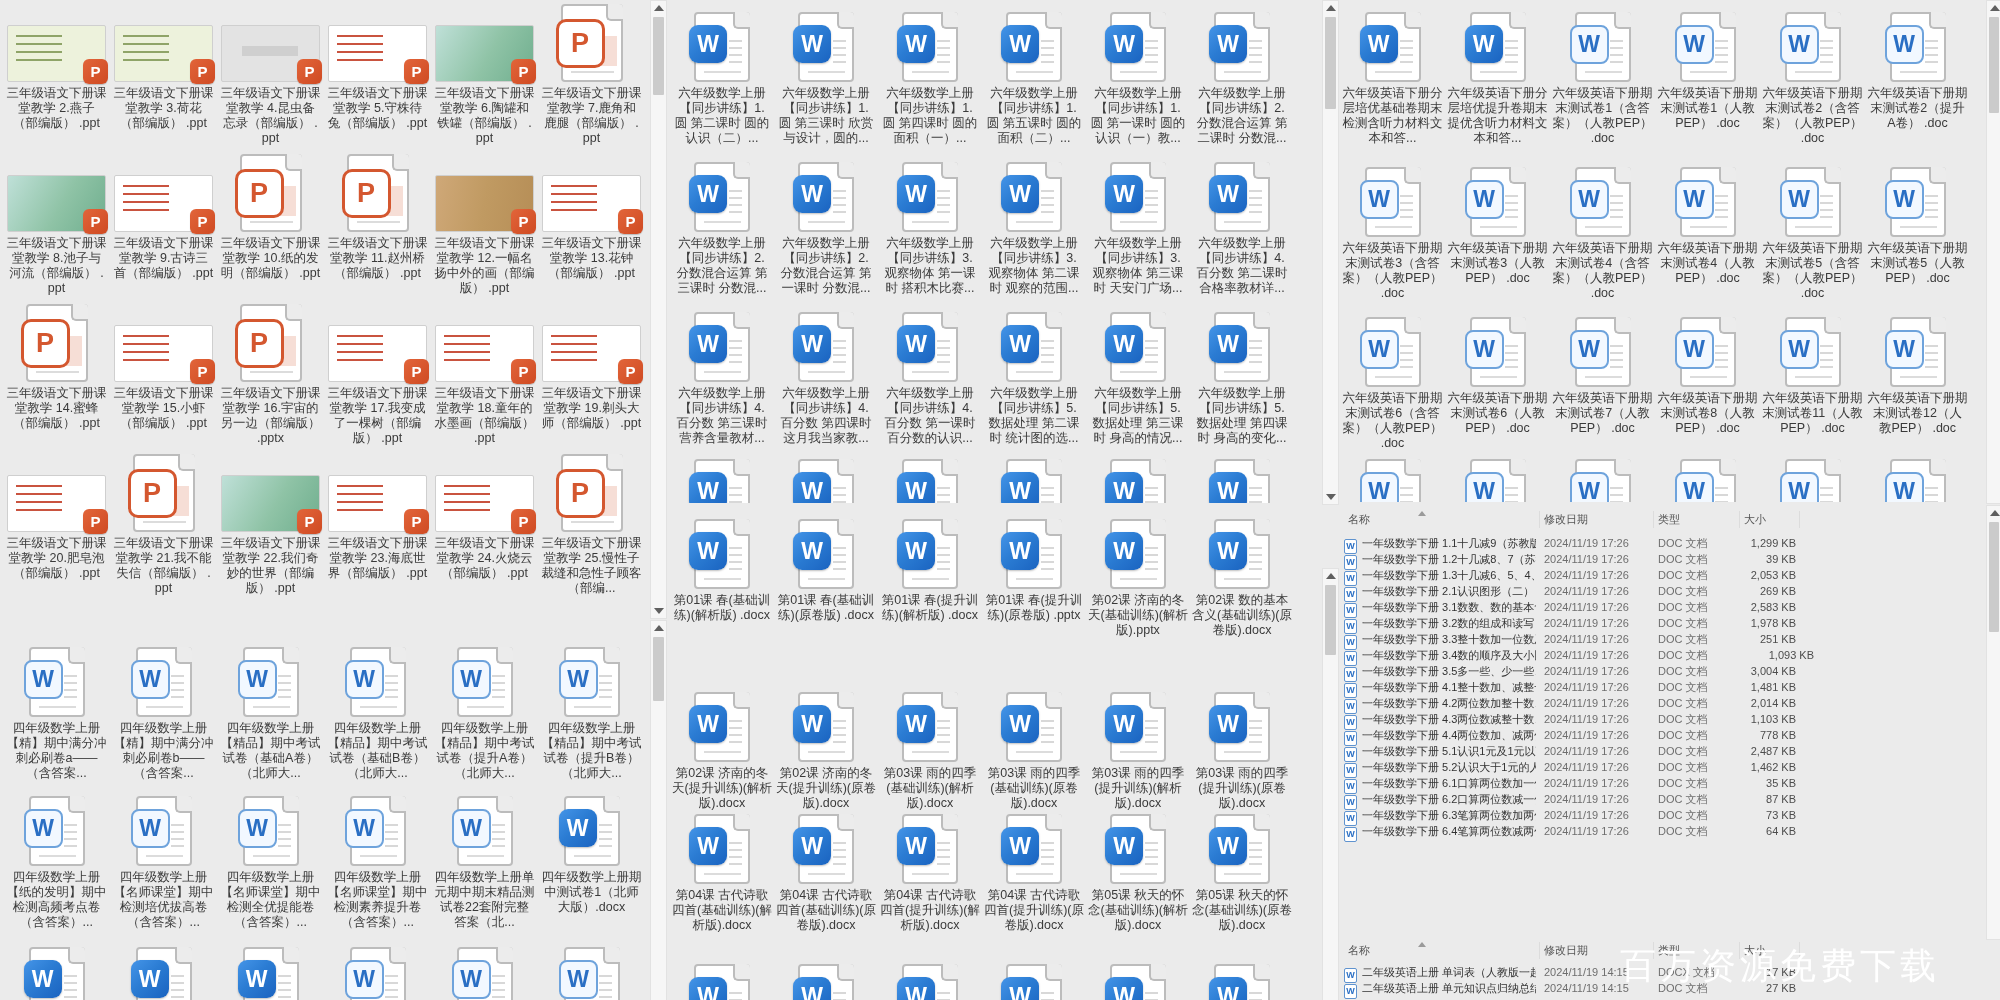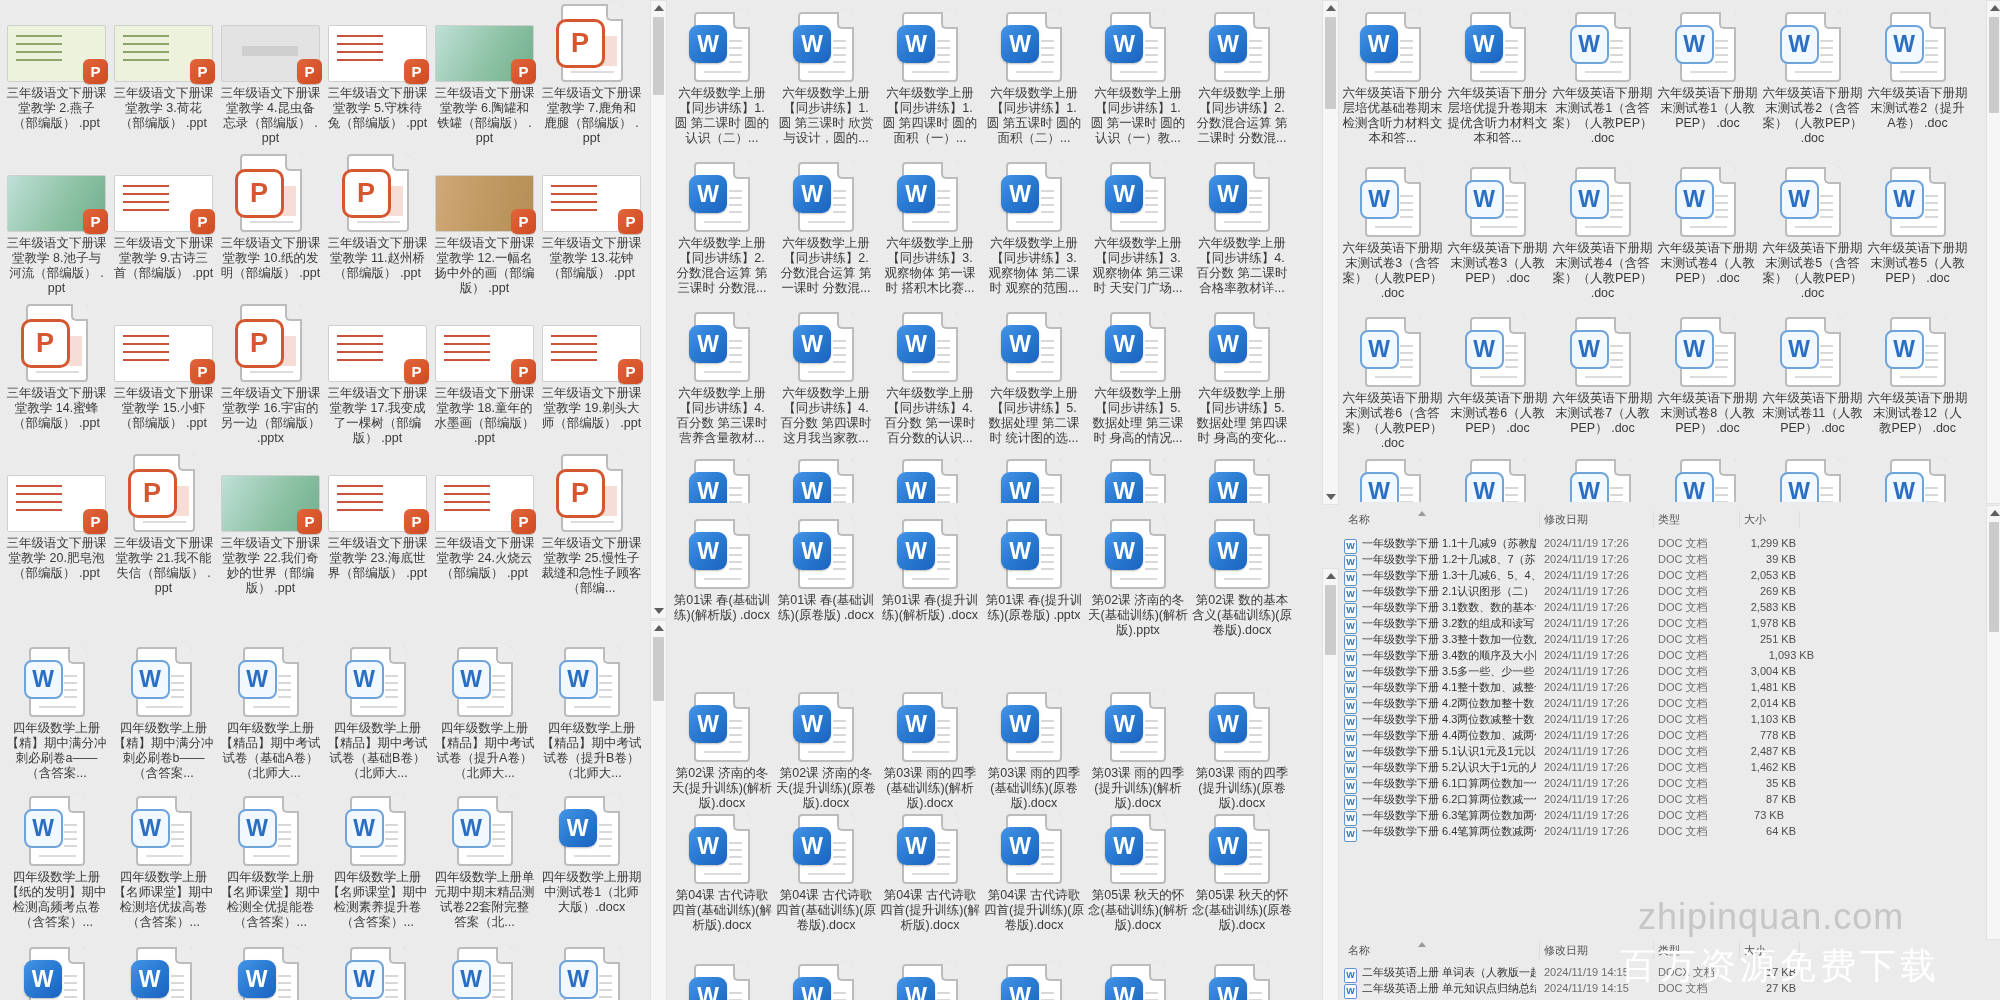--- a/index.html
+++ b/index.html
@@ -1370,21 +1370,21 @@
       <div class="drow" style="left: 0px; top: 286px; width: 470px;">
         <span class="dcell dname" style="left:6px;width:192px;"><span class="mico">W</span><span class="ntext">一年级数学下册 6.2口算两位数减一位数...</span></span>
         <span class="dcell ddate" style="left:206px;width:108px;">2024/11/19 17:26</span>
         <span class="dcell dtype" style="left:320px;width:80px;">DOC 文档</span>
         <span class="dcell dsize" style="left:398px;width:60px;">87 KB</span>
       </div>
       <div class="drow" style="left: 0px; top: 302px; width: 470px;">
         <span class="dcell dname" style="left:6px;width:192px;"><span class="mico">W</span><span class="ntext">一年级数学下册 6.3笔算两位数加两位数...</span></span>
         <span class="dcell ddate" style="left:206px;width:108px;">2024/11/19 17:26</span>
         <span class="dcell dtype" style="left:320px;width:80px;">DOC 文档</span>
-        <span class="dcell dsize" style="left:386px;width:60px;">73 KB</span>
+        <span class="dcell dsize" style="left:398px;width:60px;">73 KB</span>
       </div>
       <div class="drow" style="left: 0px; top: 318px; width: 470px;">
         <span class="dcell dname" style="left:6px;width:192px;"><span class="mico">W</span><span class="ntext">一年级数学下册 6.4笔算两位数减两位数...</span></span>
         <span class="dcell ddate" style="left:206px;width:108px;">2024/11/19 17:26</span>
         <span class="dcell dtype" style="left:320px;width:80px;">DOC 文档</span>
         <span class="dcell dsize" style="left:398px;width:60px;">64 KB</span>
       </div>
     </div>
 
   <div class="pane" style="left:1338px;top:938px;width:648px;height:62px;">
@@ -1430,16 +1430,15 @@
   </div>
   <div class="sbar" style="left:1986px;top:0;width:14px;height:502px;">
     <div class="sarrow sup" style="top:4px;"></div>
     <div class="sthumb" style="top:16px;height:96px;"></div>
   </div>
   <div class="sbar" style="left:1986px;top:505px;width:14px;height:433px;">
     <div class="sarrow sup" style="top:4px;"></div>
     <div class="sthumb" style="top:16px;height:110px;"></div>
   </div>
 
-  <div id="wm1">zhipinquan.com</div>
   <div id="wm2">百万资源免费下载</div>
 
 </div>
 
 </body></html>

